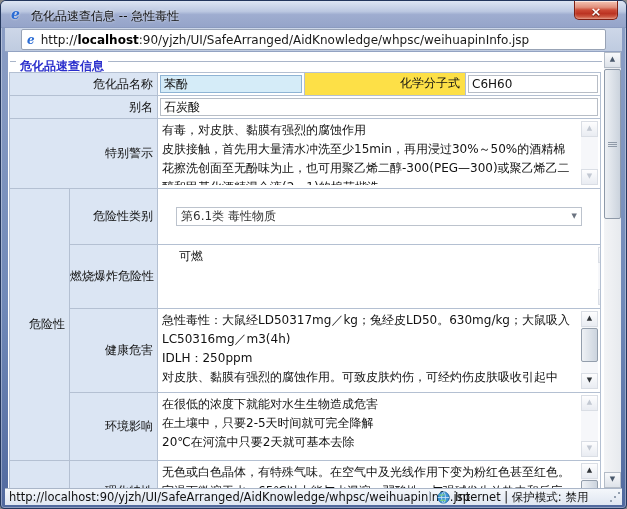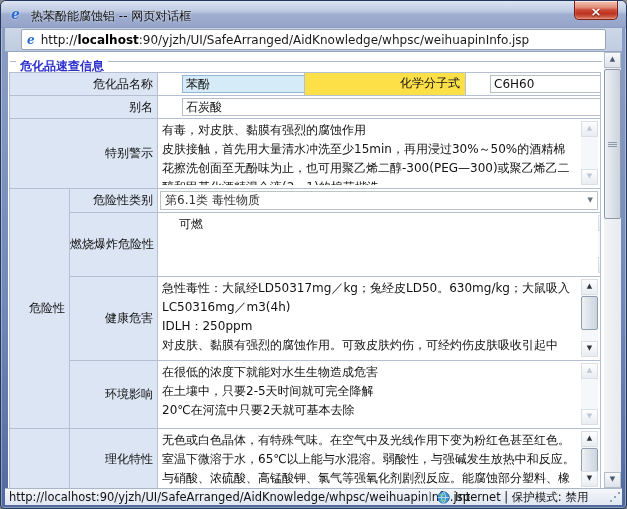--- a/index.html
+++ b/index.html
@@ -74,31 +74,31 @@
   tr.r1 td { height:23px; } tr.r2 td { height:22px; } tr.r3 td { height:70px; }
   tr.r4 td { height:24px; } tr.r5 td { height:64px; } tr.r6 td { height:84px; }
   tr.r7 td { height:68px; } tr.r8 td { height:61px; }
 
   .row1flex { display:flex; height:22px; }
   .iw { padding:2px; }
   .iw.w1 { width:146px; }
   .iw.grow { flex:1; }
   .inp {
     width:100%; height:18px; border:1px solid #b7bdc6; background:#fff;
-    font-family:"DejaVu Sans", sans-serif; font-size:12px; padding:0 3px; color:#111;margin-left:22px;
+    font-family:"DejaVu Sans", sans-serif; font-size:12px; padding:0 3px; color:#111;
   }
   .inp.hl { background:#d5ecf8; border-color:#8fb4d4; }
   .midlbl {
     width:162px; background:#fde047; border-left:1px solid #b4c0d2; border-right:1px solid #b4c0d2;
     text-align:right; padding-right:5px; line-height:21px; white-space:nowrap;
   }
 
   
   .dd {
-    margin:2px; height:19px; border:1px solid #bcc3cd; background:#fff;
+    margin:18px; height:19px; border:1px solid #bcc3cd; background:#fff;
     display:flex; align-items:center; padding:0 4px; color:#333;
   }
   .dd-text { flex:1; white-space:nowrap; overflow:hidden; }
   .dd-arrow { font-size:7px; color:#6b7380; line-height:19px; }
   .dd-arrow::before { content:"▼"; }
 
   
   .ta { position:relative; width:100%; background:#fff; }
   .r3 .ta { height:68px; } .r5 .ta { height:62px;margin-left:17px; } .r6 .ta { height:82px; }
   .r7 .ta { height:66px; } .r8 .ta { height:60px; }
@@ -151,21 +151,21 @@
     box-shadow:-4px 4px 0 #93a0b0, -8px 8px 0 #93a0b0;
   }
 </style>
 </head>
 <body>
 
 <div class="window">
 
   <div class="titlebar">
     <span class="ie-e"></span>
-    <span class="title-text">热苯酚能腐蚀铝 -- 网页对话框</span>
+    <span class="title-text">危化品速查信息 -- 急性毒性</span>
     <div class="close-btn">
       <span class="x-glyph"></span>
     </div>
   </div>
 
   <div class="urlbar">
     <div class="url-input">
       <span class="ie-e"></span>
       <span class="u">http://</span>
         <span class="u host">localhost</span>

